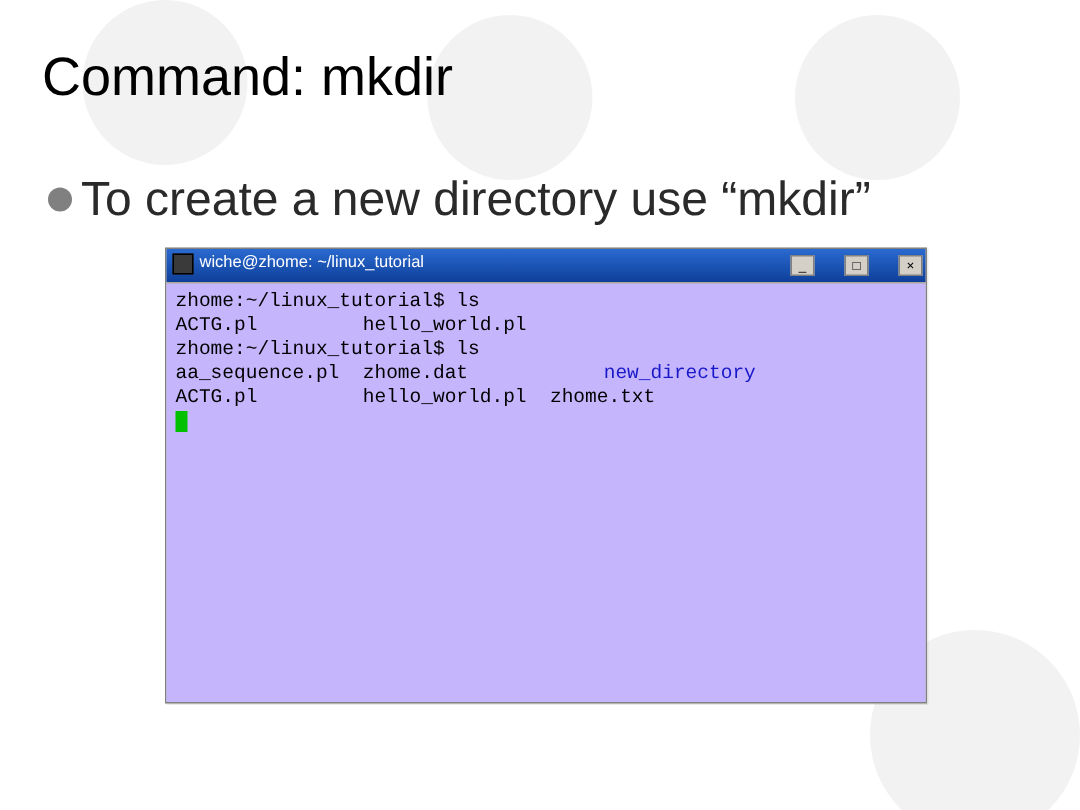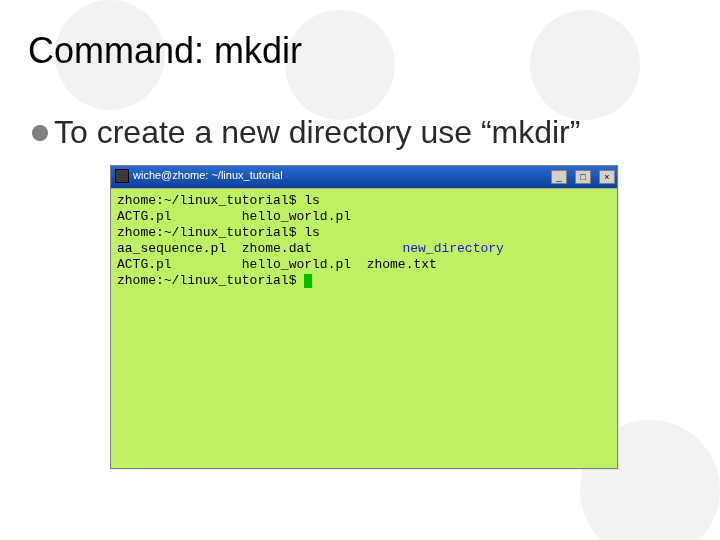--- a/index.html
+++ b/index.html
@@ -61,21 +61,21 @@
     background: #ece9d8;
     box-shadow: 1px 1px 0 rgba(0,0,0,.08);
   }
   .titlebar {
     height: 22px;
     background: linear-gradient(#2a6ad0,#0e3f9a);
     display: flex;
     align-items: center;
     justify-content: flex-end;
     padding: 0 2px;
-    gap: 8px;
+    gap: 20px;
   }
   .title-icon {
     position: absolute;
     left: 4px;
     top: 3px;
     width: 14px;
     height: 14px;
     background: #3a3a3a;
     border: 1px solid #000;
   }
@@ -92,21 +92,21 @@
     height: 14px;
     background: #d4d0c8;
     border: 1px solid #808080;
     font-size: 9px;
     line-height: 12px;
     text-align: center;
     font-family: Tahoma, sans-serif;
     color: #000;
   }
   .terminal-body {
-    background: #bef264;
+    background: #c4b5fd;
     padding: 4px 6px 6px 6px;
     font-family: "Courier New", monospace;
     font-size: 13px;
     line-height: 16px;
     color: #000;
     min-height: 280px;
     border-top: 1px solid #aca899;
   }
   .term-line { white-space: pre; }
   .blue { color: #1818c8; margin-left: 28px; }
@@ -140,15 +140,15 @@
     <span class="win-btn">_</span>
     <span class="win-btn">□</span>
     <span class="win-btn">×</span>
   </div>
   <div class="terminal-body">
     <div class="term-line">zhome:~/linux_tutorial$ ls</div>
     <div class="term-line">ACTG.pl         hello_world.pl</div>
     <div class="term-line">zhome:~/linux_tutorial$ ls</div>
     <div class="term-line"><span>aa_sequence.pl  zhome.dat        </span><span class="blue">new_directory</span></div>
     <div class="term-line">ACTG.pl         hello_world.pl  zhome.txt</div>
-    <div class="term-line"><span>zhome:~/linux_tutorial$ </span><span class="cursor"></span></div>
+    <div class="term-line"><span class="cursor"></span></div>
   </div>
 </div>
 
 </body></html>

